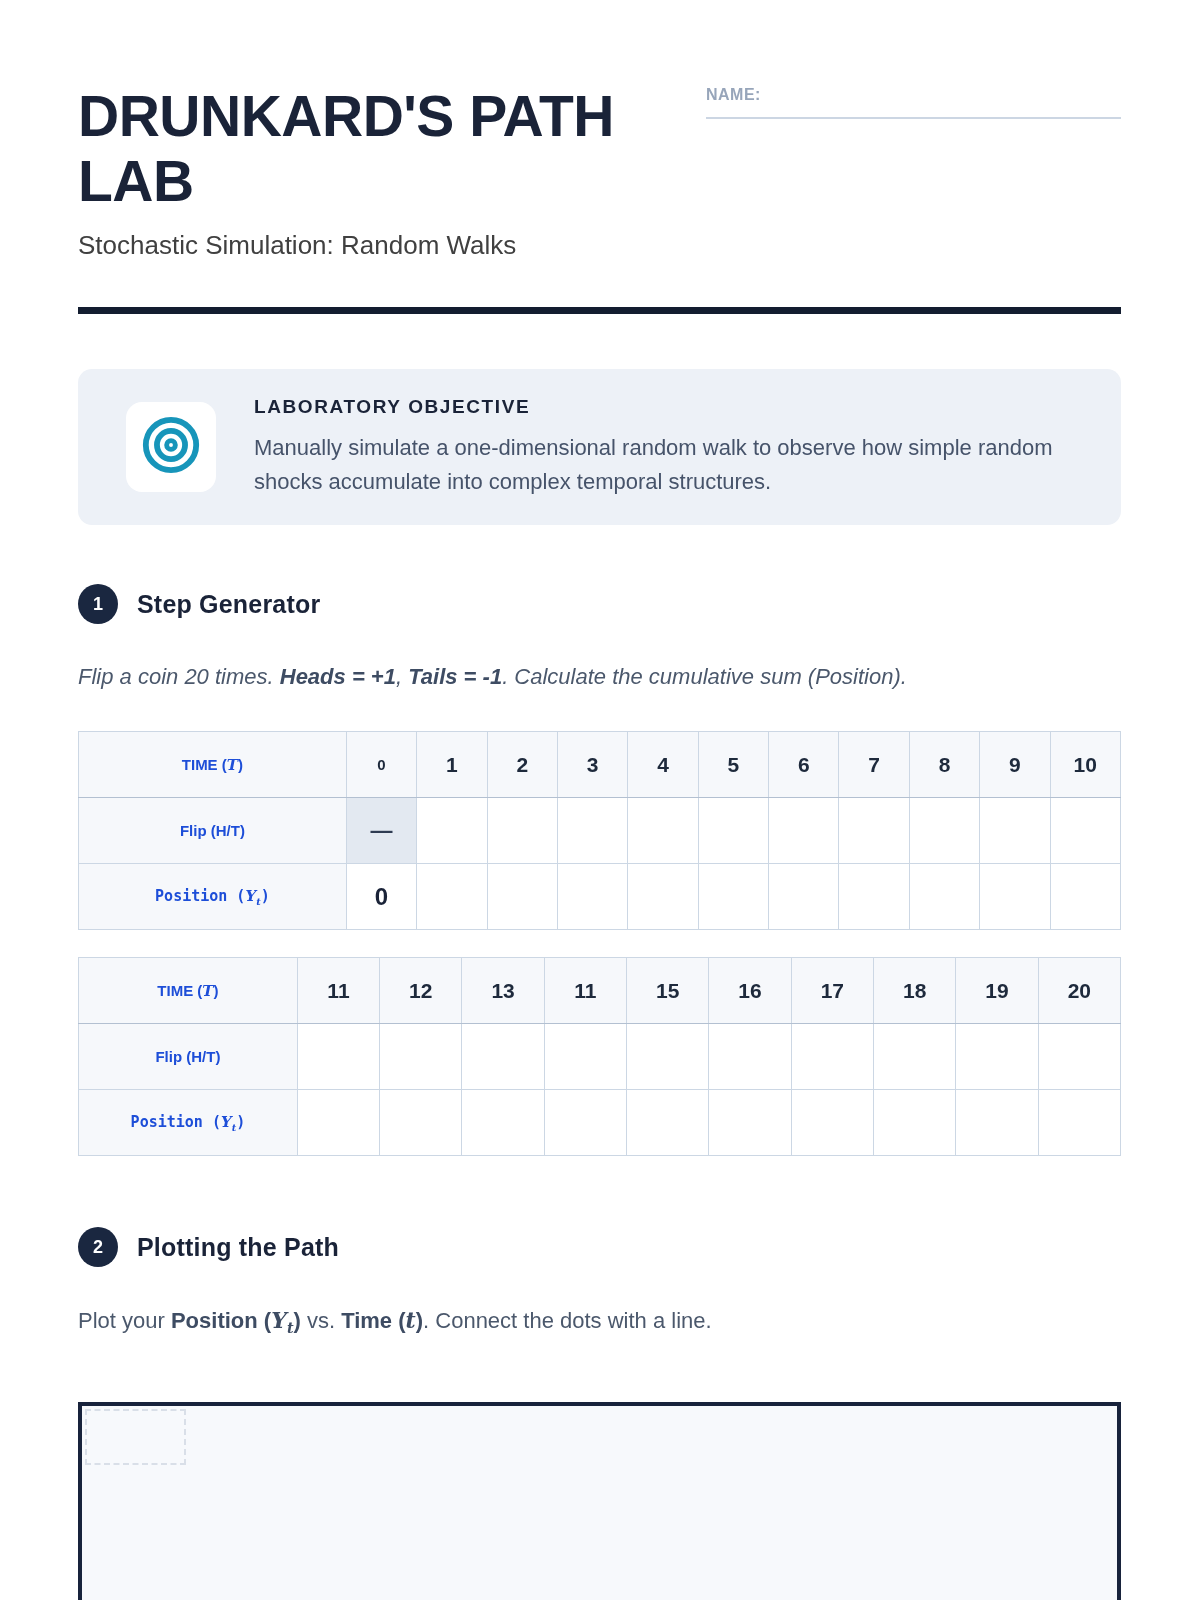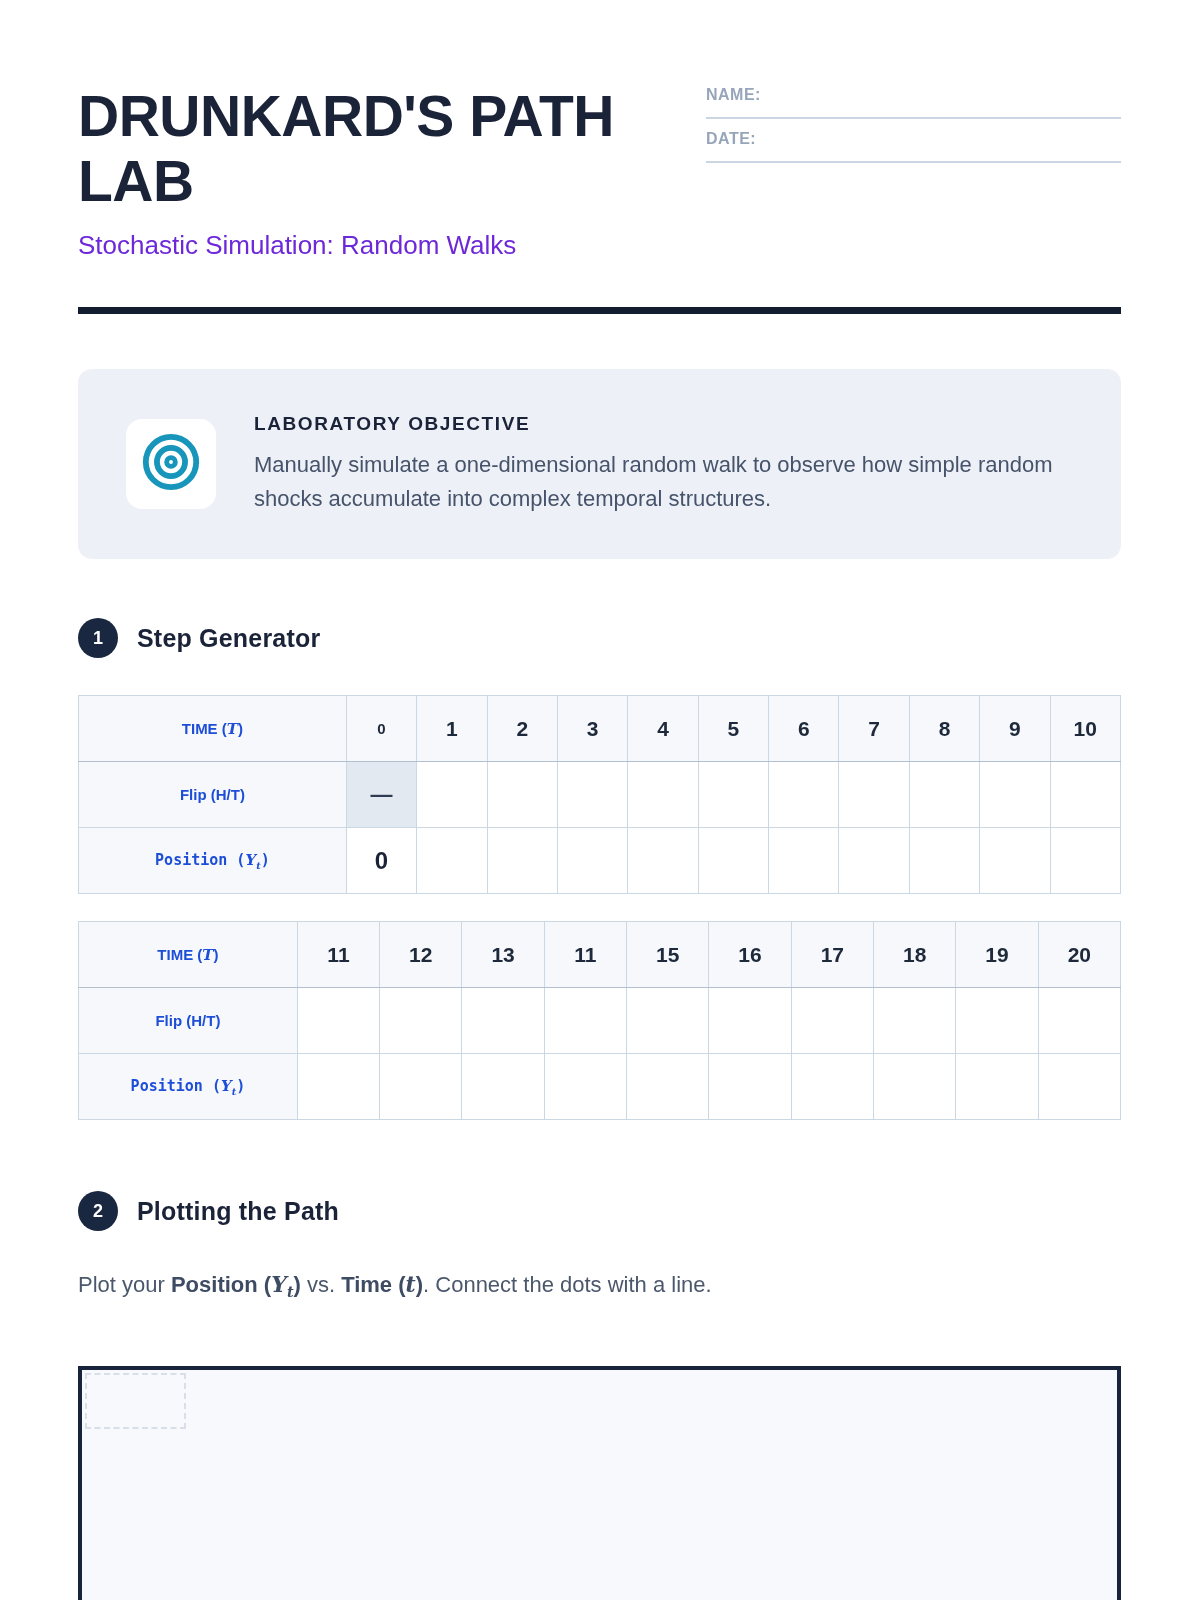--- a/index.html
+++ b/index.html
@@ -12,35 +12,35 @@
   .page { width:1200px; padding:0 79px 0 78px; }
 
   
   .header { display:flex; margin-top:84px;gap:44px; }
   .title-block { flex:1; min-width:0; }
   h1 {
     font-size:57px; font-weight:900; letter-spacing:-0.5px;
     line-height:1.14; color:#1a2338; text-transform:uppercase;
     max-width:620px;
   }
-  .subtitle { margin-top:16px; font-size:26px; color:#6d28d9; }
+  .subtitle { margin-top:16px; font-size:26px; color:#404040; }
   .id-block { width:415px; padding-top:2px; }
   .field { margin-bottom:11px; }
   .field-label {
     font-size:16px; font-weight:bold; color:#97a5ba; letter-spacing:0.5px;
   }
   .field-line {
     height:15px; border-bottom:2px solid #ccd6e3; font-size:16px; color:#1a2338;
   }
   .divider { margin-top:46px; height:7px; background:#131d30; }
 
   
   .objective {
     margin-top:55px; background:#edf1f7; border-radius:14px;
-    padding:44px 48px; display:flex; align-items:center; gap:38px;
+    padding:27px 48px; display:flex; align-items:center; gap:38px;
   }
   .objective-icon-box {
     width:90px; height:90px; background:#ffffff; border-radius:16px;
     display:flex; align-items:center; justify-content:center; flex:0 0 auto;
   }
   .objective-body { flex:1; }
   .objective-heading {
     font-size:19px; font-weight:bold; letter-spacing:1.6px; color:#1a2338;
     margin-bottom:13px;
   }
@@ -108,24 +108,20 @@
 <div class="page">
 
   <div class="header">
     <div class="title-block">
       <h1>DRUNKARD'S PATH LAB</h1>
       <div class="subtitle">Stochastic Simulation: Random Walks</div>
     </div>
     <div class="id-block">
       <div class="field">
         <div class="field-label">NAME:</div>
-        <div class="field-line"></div>
-      </div>
-      <div class="field">
-        <div class="field-label">DATE:</div>
         <div class="field-line"></div>
       </div>
     </div>
   </div>
 
   <div class="divider"></div>
 
   <div class="objective">
     <div class="objective-icon-box">
       <span>
@@ -140,20 +136,21 @@
       <div class="objective-heading">LABORATORY OBJECTIVE</div>
       <div class="objective-text">Manually simulate a one-dimensional random walk to observe how simple random shocks accumulate into complex temporal structures.</div>
     </div>
   </div>
 
   <div class="section-heading sh-1">
     <div class="badge">1</div>
     <div class="section-title">Step Generator</div>
   </div>
 
+  <p class="instruction italic"><span>Flip a coin 20 times. </span><b>Heads = +1</b><span>, </span><b>Tails = -1</b><span>. Calculate the cumulative sum (Position).</span></p>
 
   <table class="steps t1">
     <tbody>
         <tr class="head">
       <th class="rowlabel"><span>TIME (</span><span class="mathvar">T</span><span>)</span></th>
       <th class="timenum-zero">0</th>
       <th class="timenum">1</th>
       <th class="timenum">2</th>
       <th class="timenum">3</th>
       <th class="timenum">4</th>

